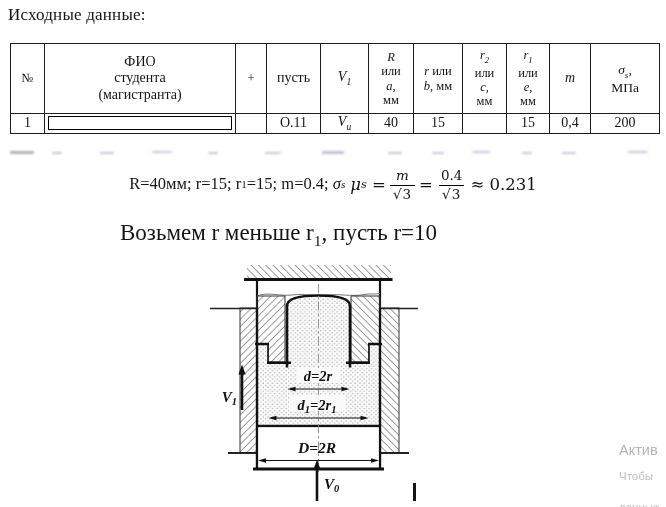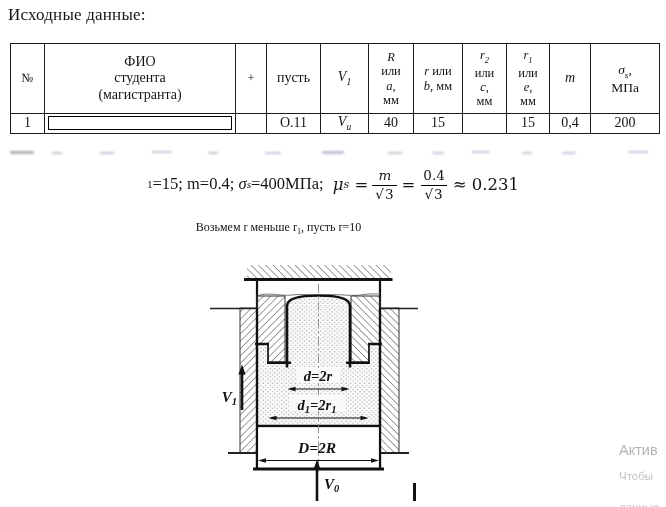--- a/index.html
+++ b/index.html
@@ -25,21 +25,21 @@
            justify-content:center;align-items:center;font-size:16.5px}
   .formula span{white-space:pre}
   .mathpart{font-family:"DejaVu Serif",serif;display:inline-flex;align-items:center;margin-left:5px;font-size:16.5px}
   .mathpart .mm{font-style:italic}
   .frac{display:inline-flex;flex-direction:column;align-items:center;line-height:1;
         font-size:13.5px;margin:0 4px;transform:translateY(1px)}
   .frac .num{padding:0 4px 2px;font-style:italic}
   .frac .num.up{font-style:normal}
   .frac .den{border-top:1.3px solid #000;padding:2px 3px 0}
   .ovl{border-top:1.2px solid #000;padding:0 1px}
-  .note{position:absolute;left:0;top:220px;width:557px;text-align:center;font-size:12px}
+  .note{position:absolute;left:0;top:220px;width:557px;text-align:center;font-size:23px}
   .note span{white-space:pre}
 
   
   svg.diagram{position:absolute;left:200px;top:255px}
 
   
   .art{position:absolute;filter:blur(1px);opacity:.6;border-radius:1px}
 
   
   .wm{position:absolute;left:619px;top:443px;font-family:"Liberation Sans",sans-serif;
@@ -140,25 +140,25 @@
   <div class="art" style="left:322px;top:151px;width:22px;height:3px;background:#8e9ab8"></div>
   <div class="art" style="left:388px;top:152px;width:14px;height:2px;background:#9d9d9d"></div>
   <div class="art" style="left:432px;top:152px;width:12px;height:2px;background:#9aa6c2"></div>
   <div class="art" style="left:472px;top:151px;width:18px;height:2px;background:#96a0bc"></div>
   <div class="art" style="left:522px;top:152px;width:10px;height:2px;background:#a2a2a2"></div>
   <div class="art" style="left:562px;top:152px;width:14px;height:2px;background:#9aa4c0"></div>
   <div class="art" style="left:628px;top:151px;width:20px;height:2px;background:#99a3bf"></div>
 </div>
 
 <div class="formula">
+  <span>R=40мм; r=15; r</span>
     <sub>1</sub>
     <span>=15; m=0.4; </span>
     <span class="it">σ</span>
     <sub class="it">s</sub>
-    <span>=400МПа; </span>
   <span class="mathpart">
     <span class="mm">μ</span><sub class="mm">s</sub>
     <span> </span><span>=</span>
     <span class="frac">
       <span class="num">m</span>
       <span class="den"><span>√</span><span class="ovl">3</span></span>
     </span>
     <span>=</span>
     <span class="frac">
       <span class="num up">0.4</span>

